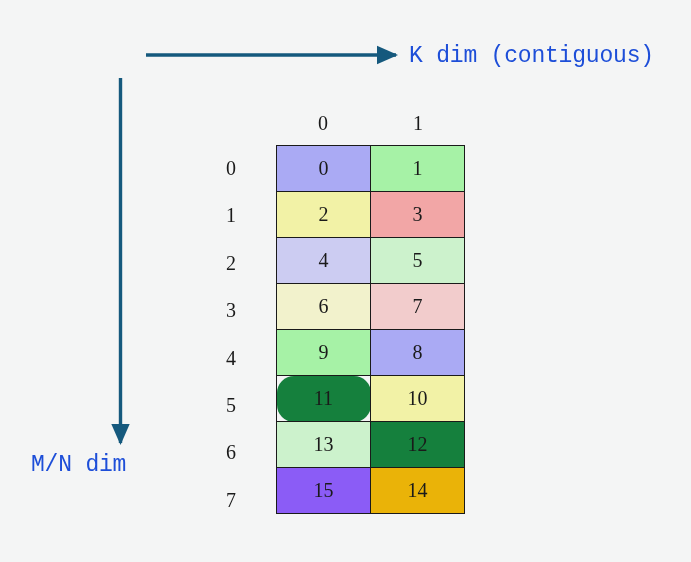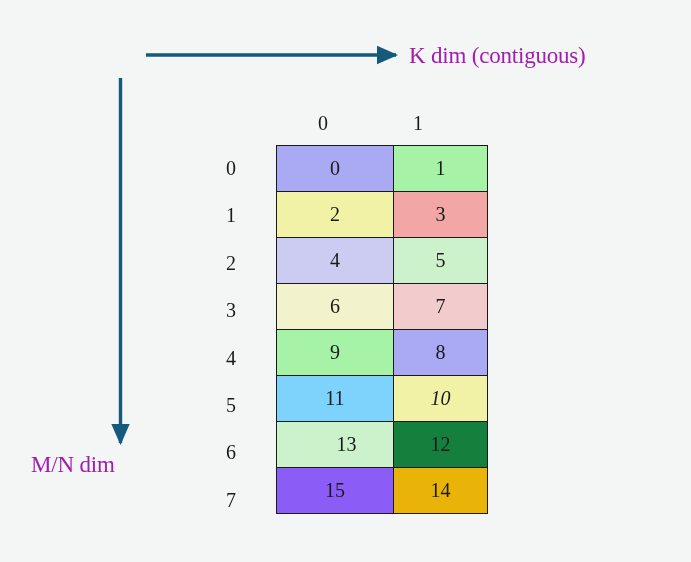--- a/index.html
+++ b/index.html
@@ -29,23 +29,23 @@
     left: 0;
     top: 0;
     width: 691px;
     height: 562px;
     pointer-events: none;
   }
 
   
   .axis-label {
     position: absolute;
-    font-family: Liberation Serif, serif;
+    font-family: Liberation Mono, monospace;
     font-size: 23px;
-    color: #a21caf;
+    color: #1d4ed8;
     white-space: nowrap;
     letter-spacing: -0.2px;
   }
   #k-dim-label {
     left: 409px;
     top: 43px;
   }
   #mn-dim-label {
     left: 31px;
     top: 452px;
@@ -149,25 +149,25 @@
         </tr>
         <tr>
           <td class="cell" style="background: rgb(242, 242, 204); border-color: rgb(26, 26, 26);">6</td>
           <td class="cell" style="background: rgb(242, 204, 204); border-color: rgb(26, 26, 26);">7</td>
         </tr>
         <tr>
           <td class="cell" style="background: rgb(166, 242, 166); border-color: rgb(26, 26, 26);">9</td>
           <td class="cell" style="background: rgb(170, 170, 244); border-color: rgb(26, 26, 26);">8</td>
         </tr>
         <tr>
-          <td class="cell" style="background: #7dd3fc; border-color: rgb(26, 26, 26);">11</td>
-          <td class="cell" style="background: rgb(242, 242, 166); border-color: rgb(26, 26, 26); font-style: italic;">10</td>
+          <td class="cell" style="background: #15803d; border-color: rgb(26, 26, 26); border-radius: 17px;">11</td>
+          <td class="cell" style="background: rgb(242, 242, 166); border-color: rgb(26, 26, 26);">10</td>
         </tr>
         <tr>
-          <td class="cell" style="background: rgb(204, 242, 204); border-color: rgb(26, 26, 26); padding-left: 23px;">13</td>
+          <td class="cell" style="background: rgb(204, 242, 204); border-color: rgb(26, 26, 26);">13</td>
           <td class="cell" style="background: #15803d; border-color: rgb(26, 26, 26);">12</td>
         </tr>
         <tr>
           <td class="cell" style="background: #8b5cf6; border-color: rgb(26, 26, 26);">15</td>
           <td class="cell" style="background: #eab308; border-color: rgb(26, 26, 26);">14</td>
         </tr>
       </tbody>
   </table>
 
 </div>

